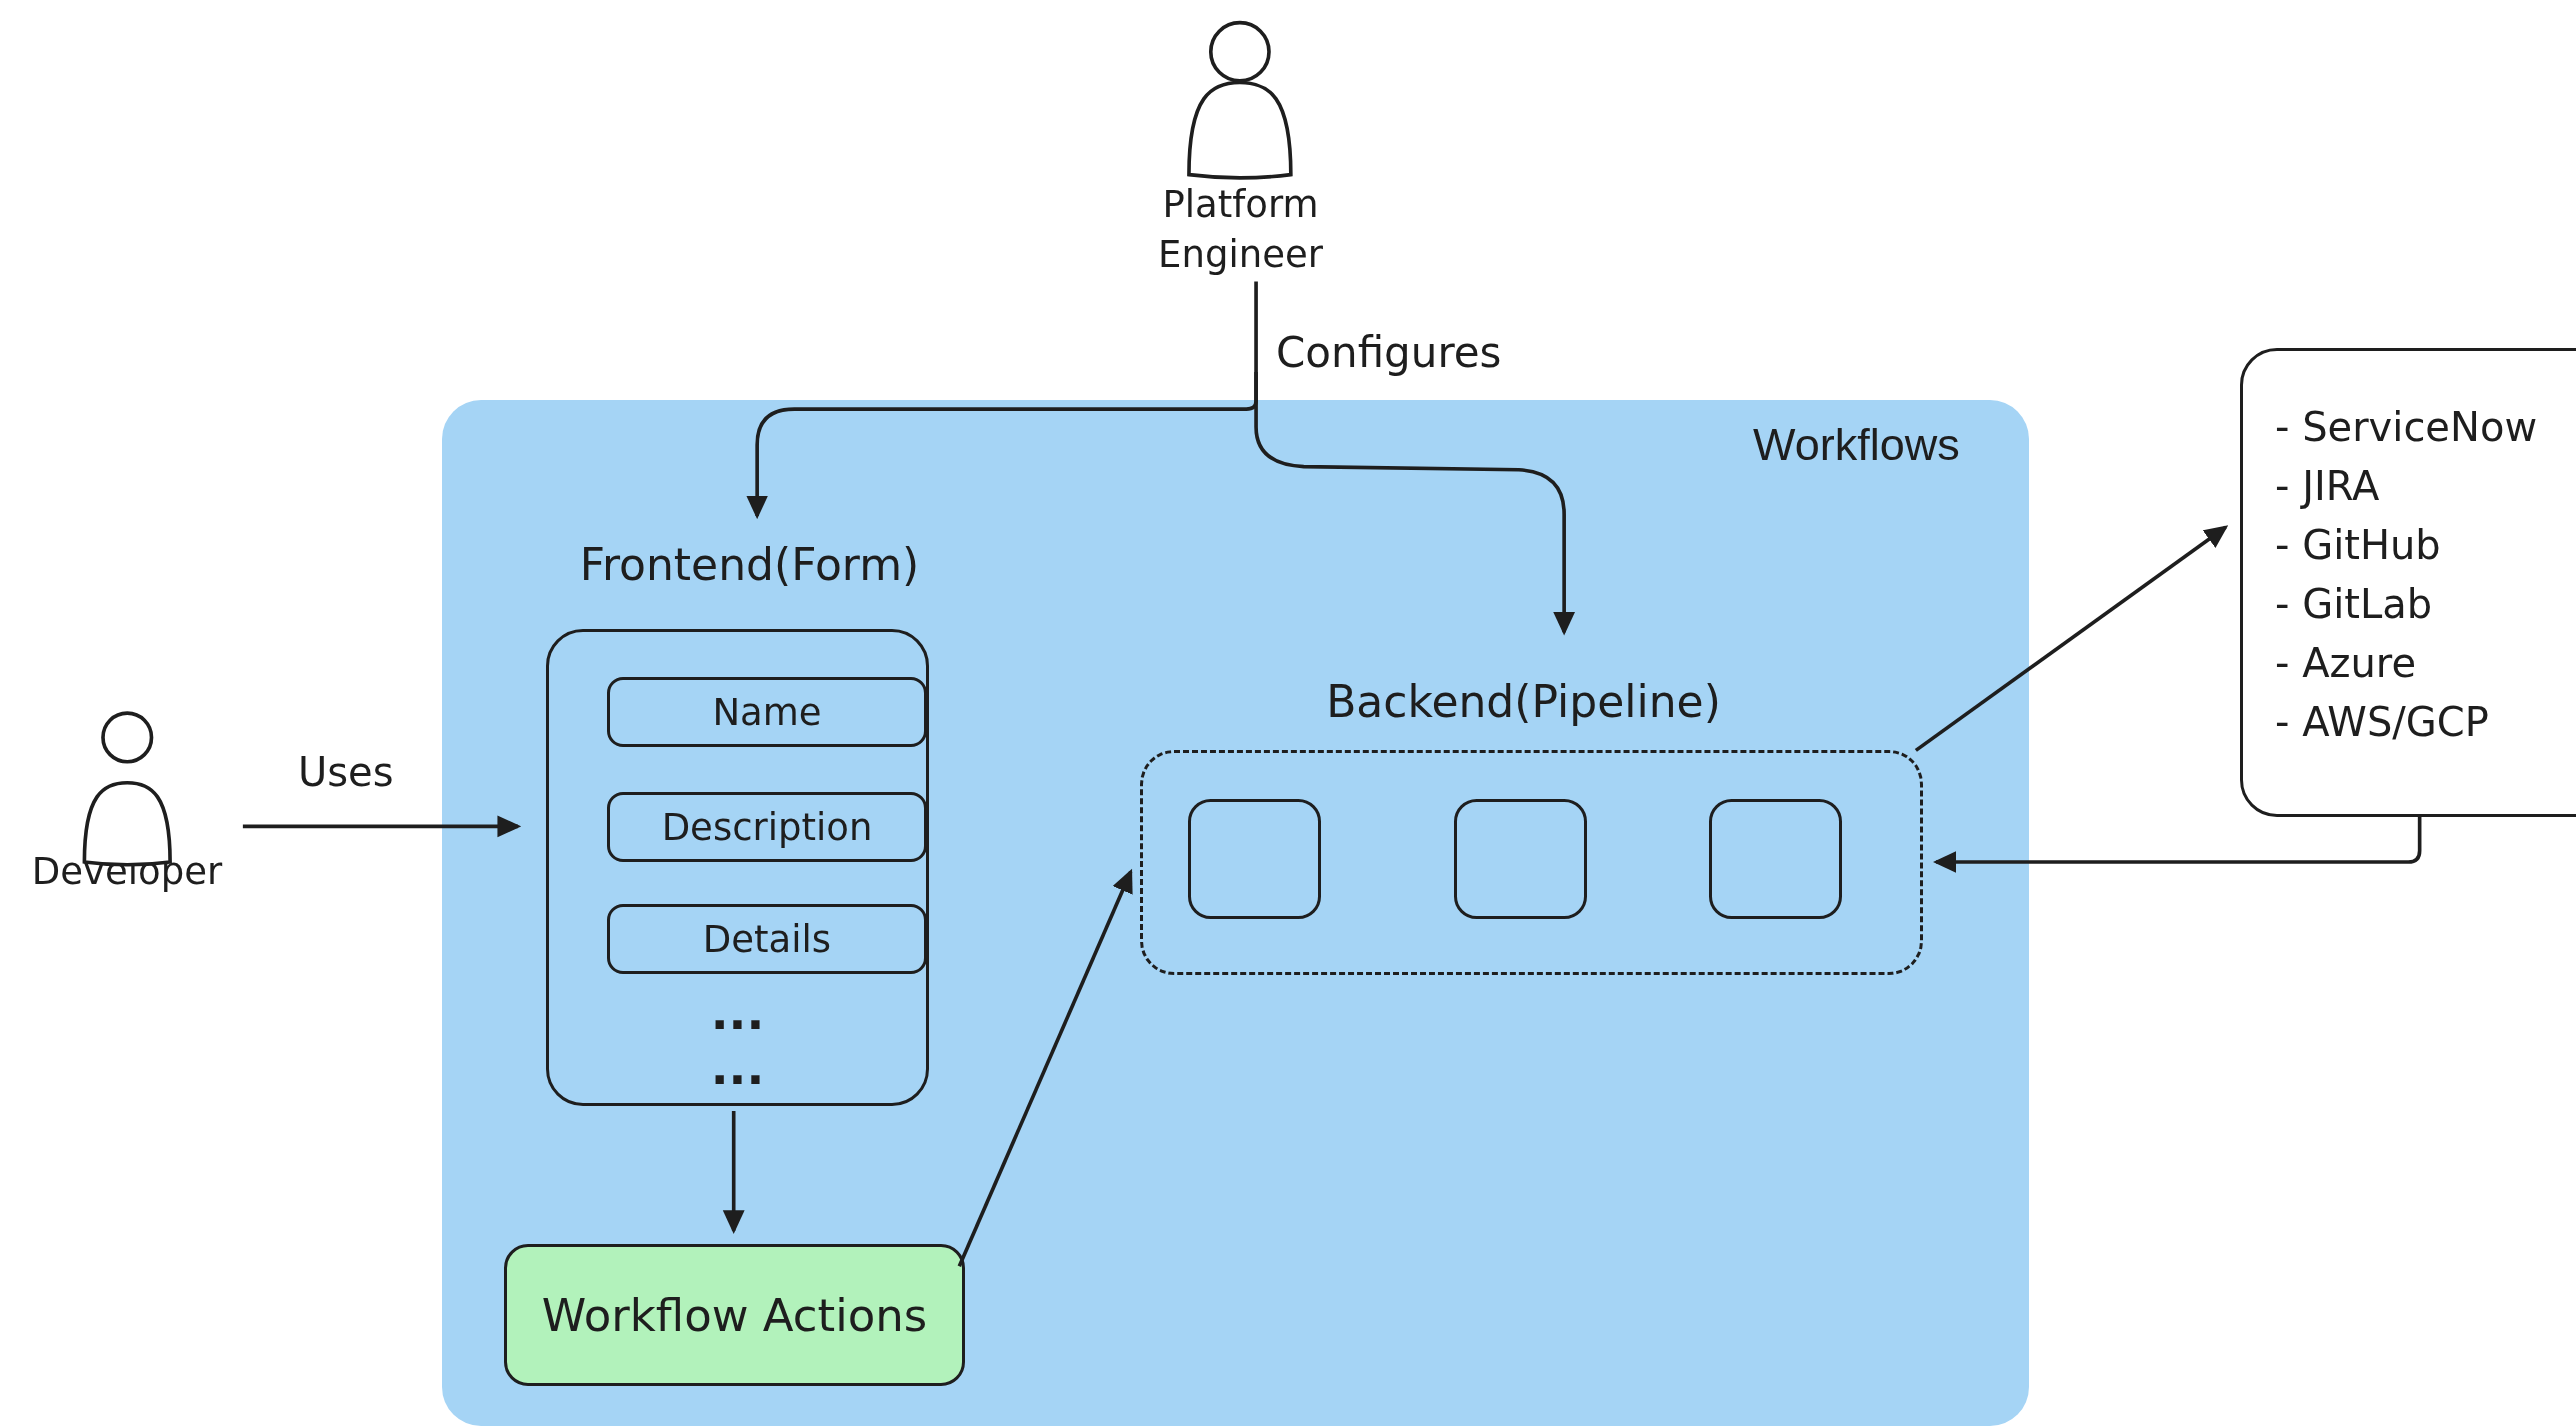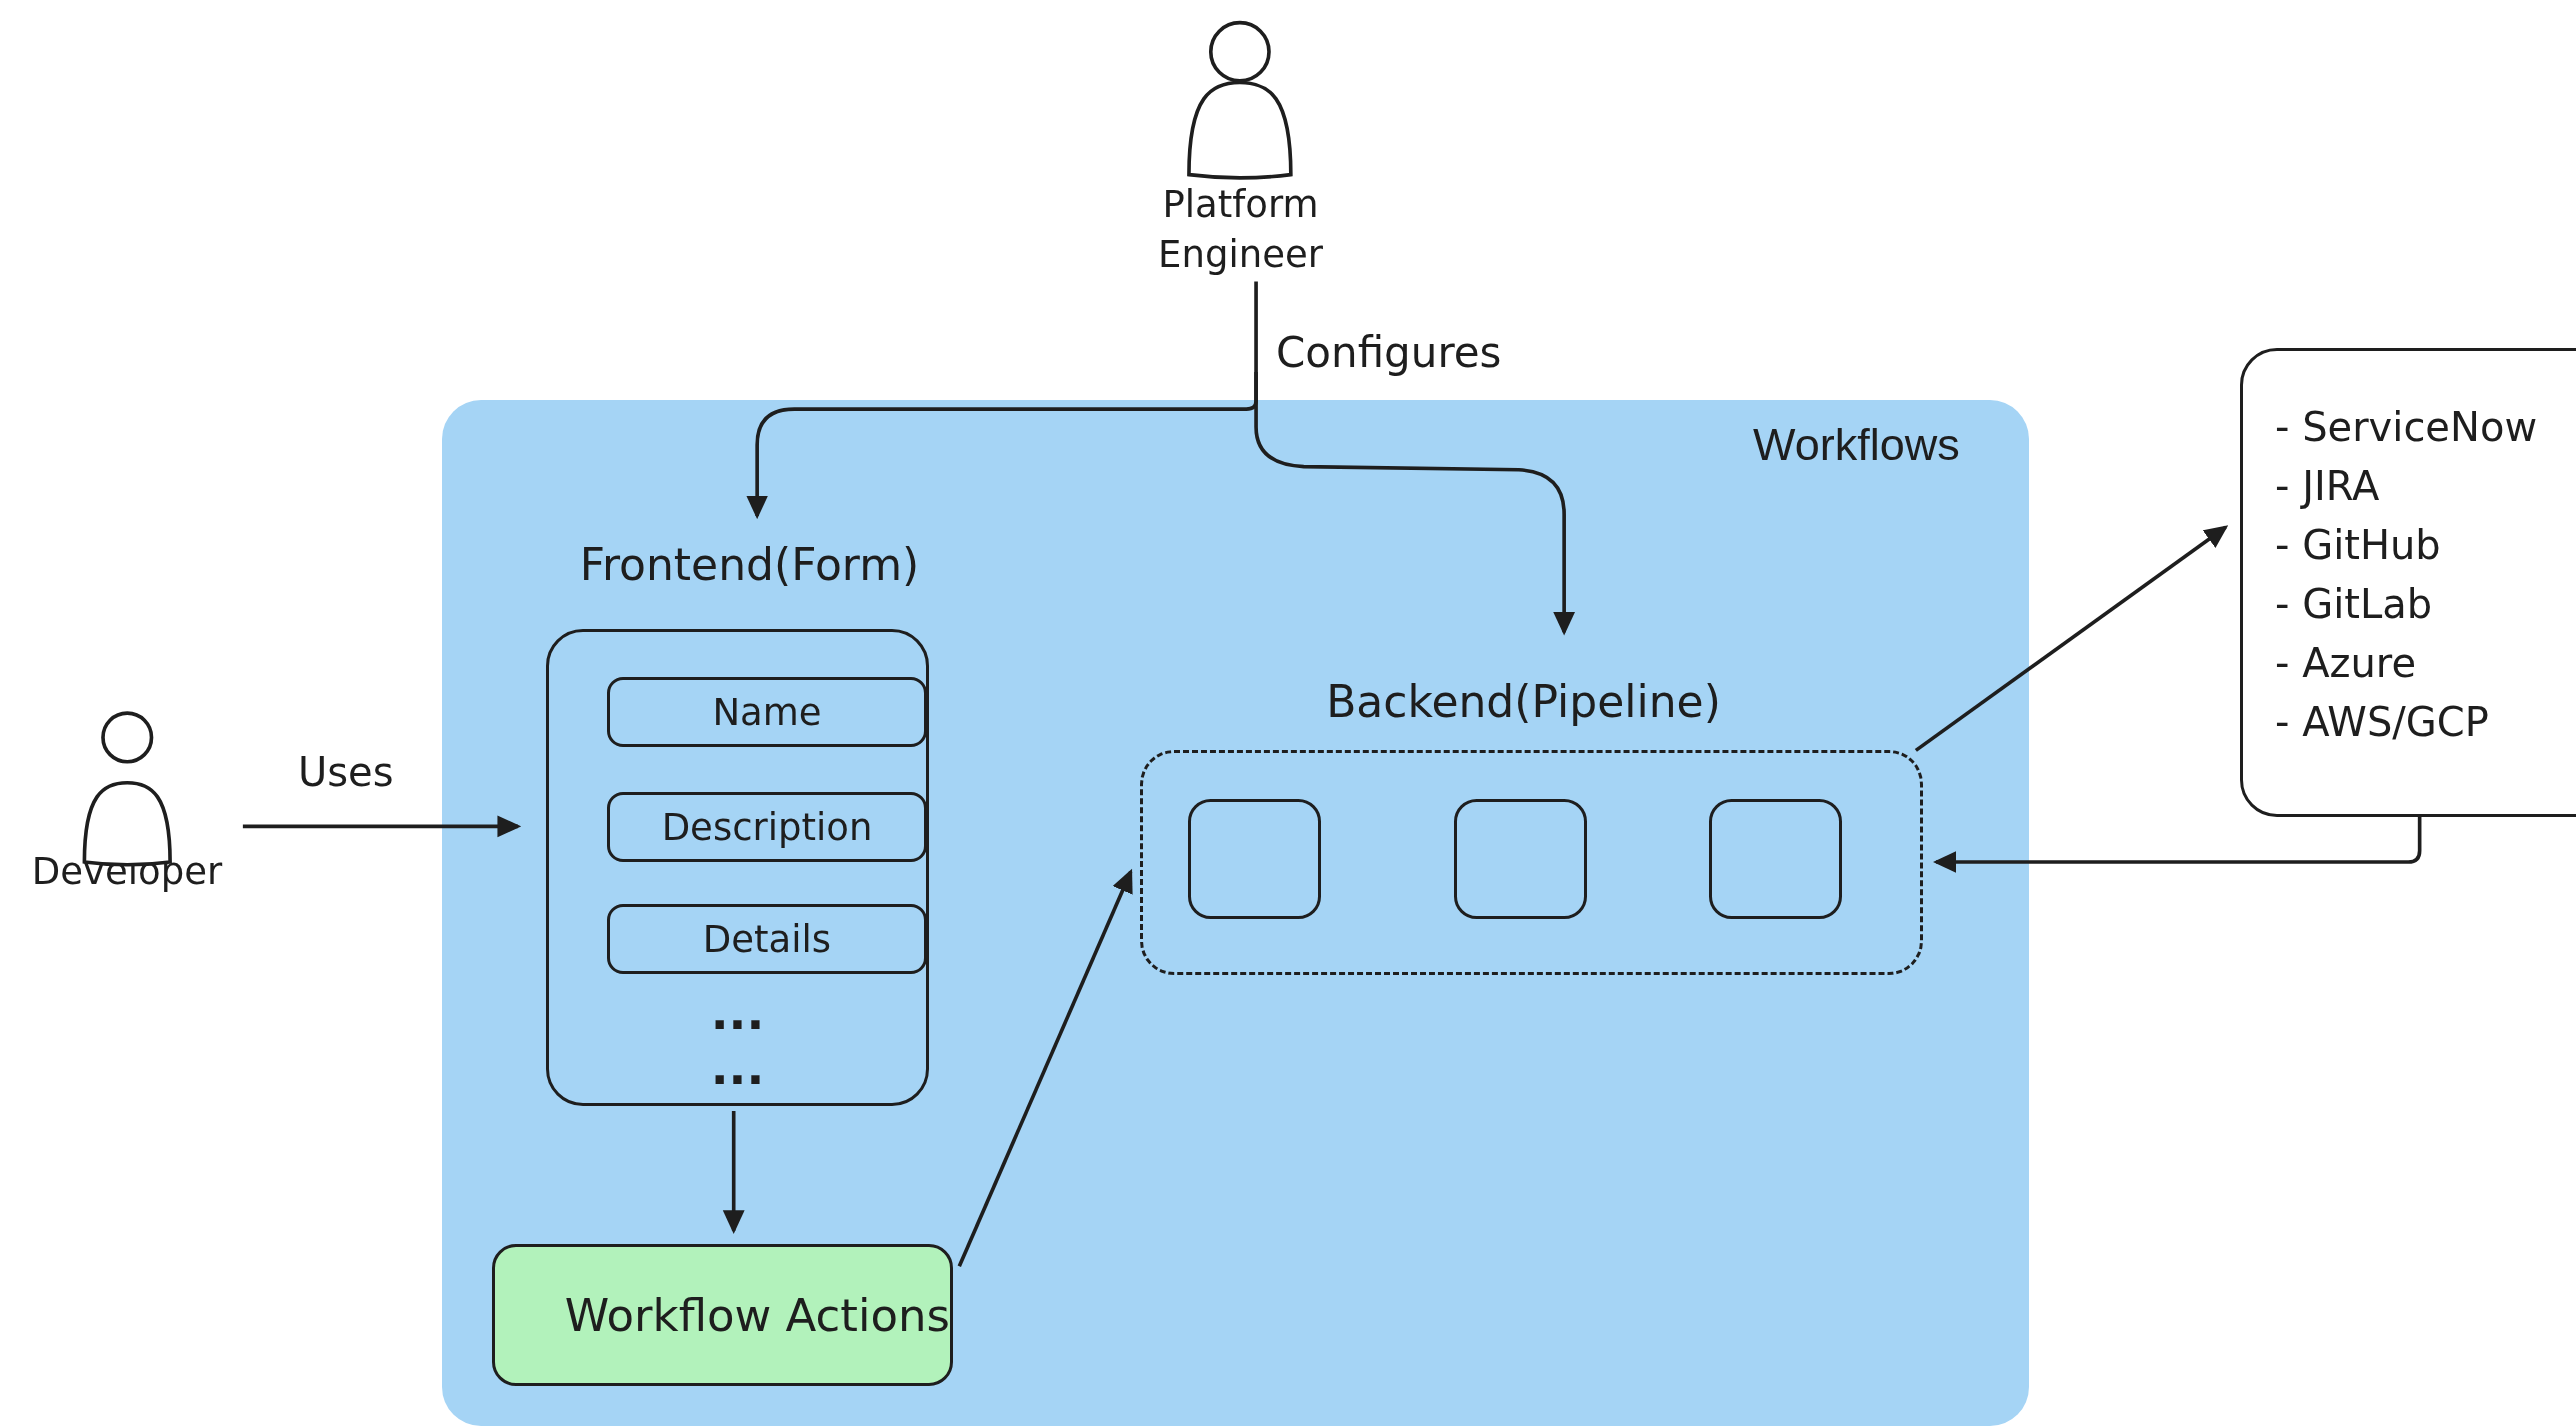--- a/index.html
+++ b/index.html
@@ -26,23 +26,23 @@
   .field{position:absolute;left:58px;width:320px;height:70px;border:3.2px solid var(--stroke);
     border-radius:16px;display:flex;align-items:center;justify-content:center;font-size:37px;}
   .field.f0{top:45px;}
   .field.f1{top:160px;}
   .field.f2{top:272px;}
   .dots{position:absolute;left:0;width:100%;text-align:center;font-size:47px;font-weight:bold;line-height:47px;}
   .dots.d0{top:357px;}
   .dots.d1{top:412px;}
 
   
-  .actions-box{position:absolute;left:492px;top:1244px;width:461px;height:142px;
+  .actions-box{position:absolute;left:504px;top:1244px;width:461px;height:142px;
     background:var(--actions-bg);border:3.2px solid var(--stroke);border-radius:24px;
-    display:flex;align-items:center;justify-content:flex-end;font-size:45px;}
+    display:flex;align-items:center;justify-content:center;font-size:45px;}
 
   
   .backend-title{left:1281px;top:652px;width:485px;font-size:44px;margin-top:24px;}
   .pipeline-box{position:absolute;left:1140px;top:750px;width:783px;height:225px;
     border:3.2px dashed var(--stroke);border-radius:34px;}
   .stage{position:absolute;top:46px;width:133px;height:120px;border:3.2px solid var(--stroke);border-radius:22.6px;}
   .stage.s0{left:45px;}
   .stage.s1{left:311px;}
   .stage.s2{left:566px;}
 

